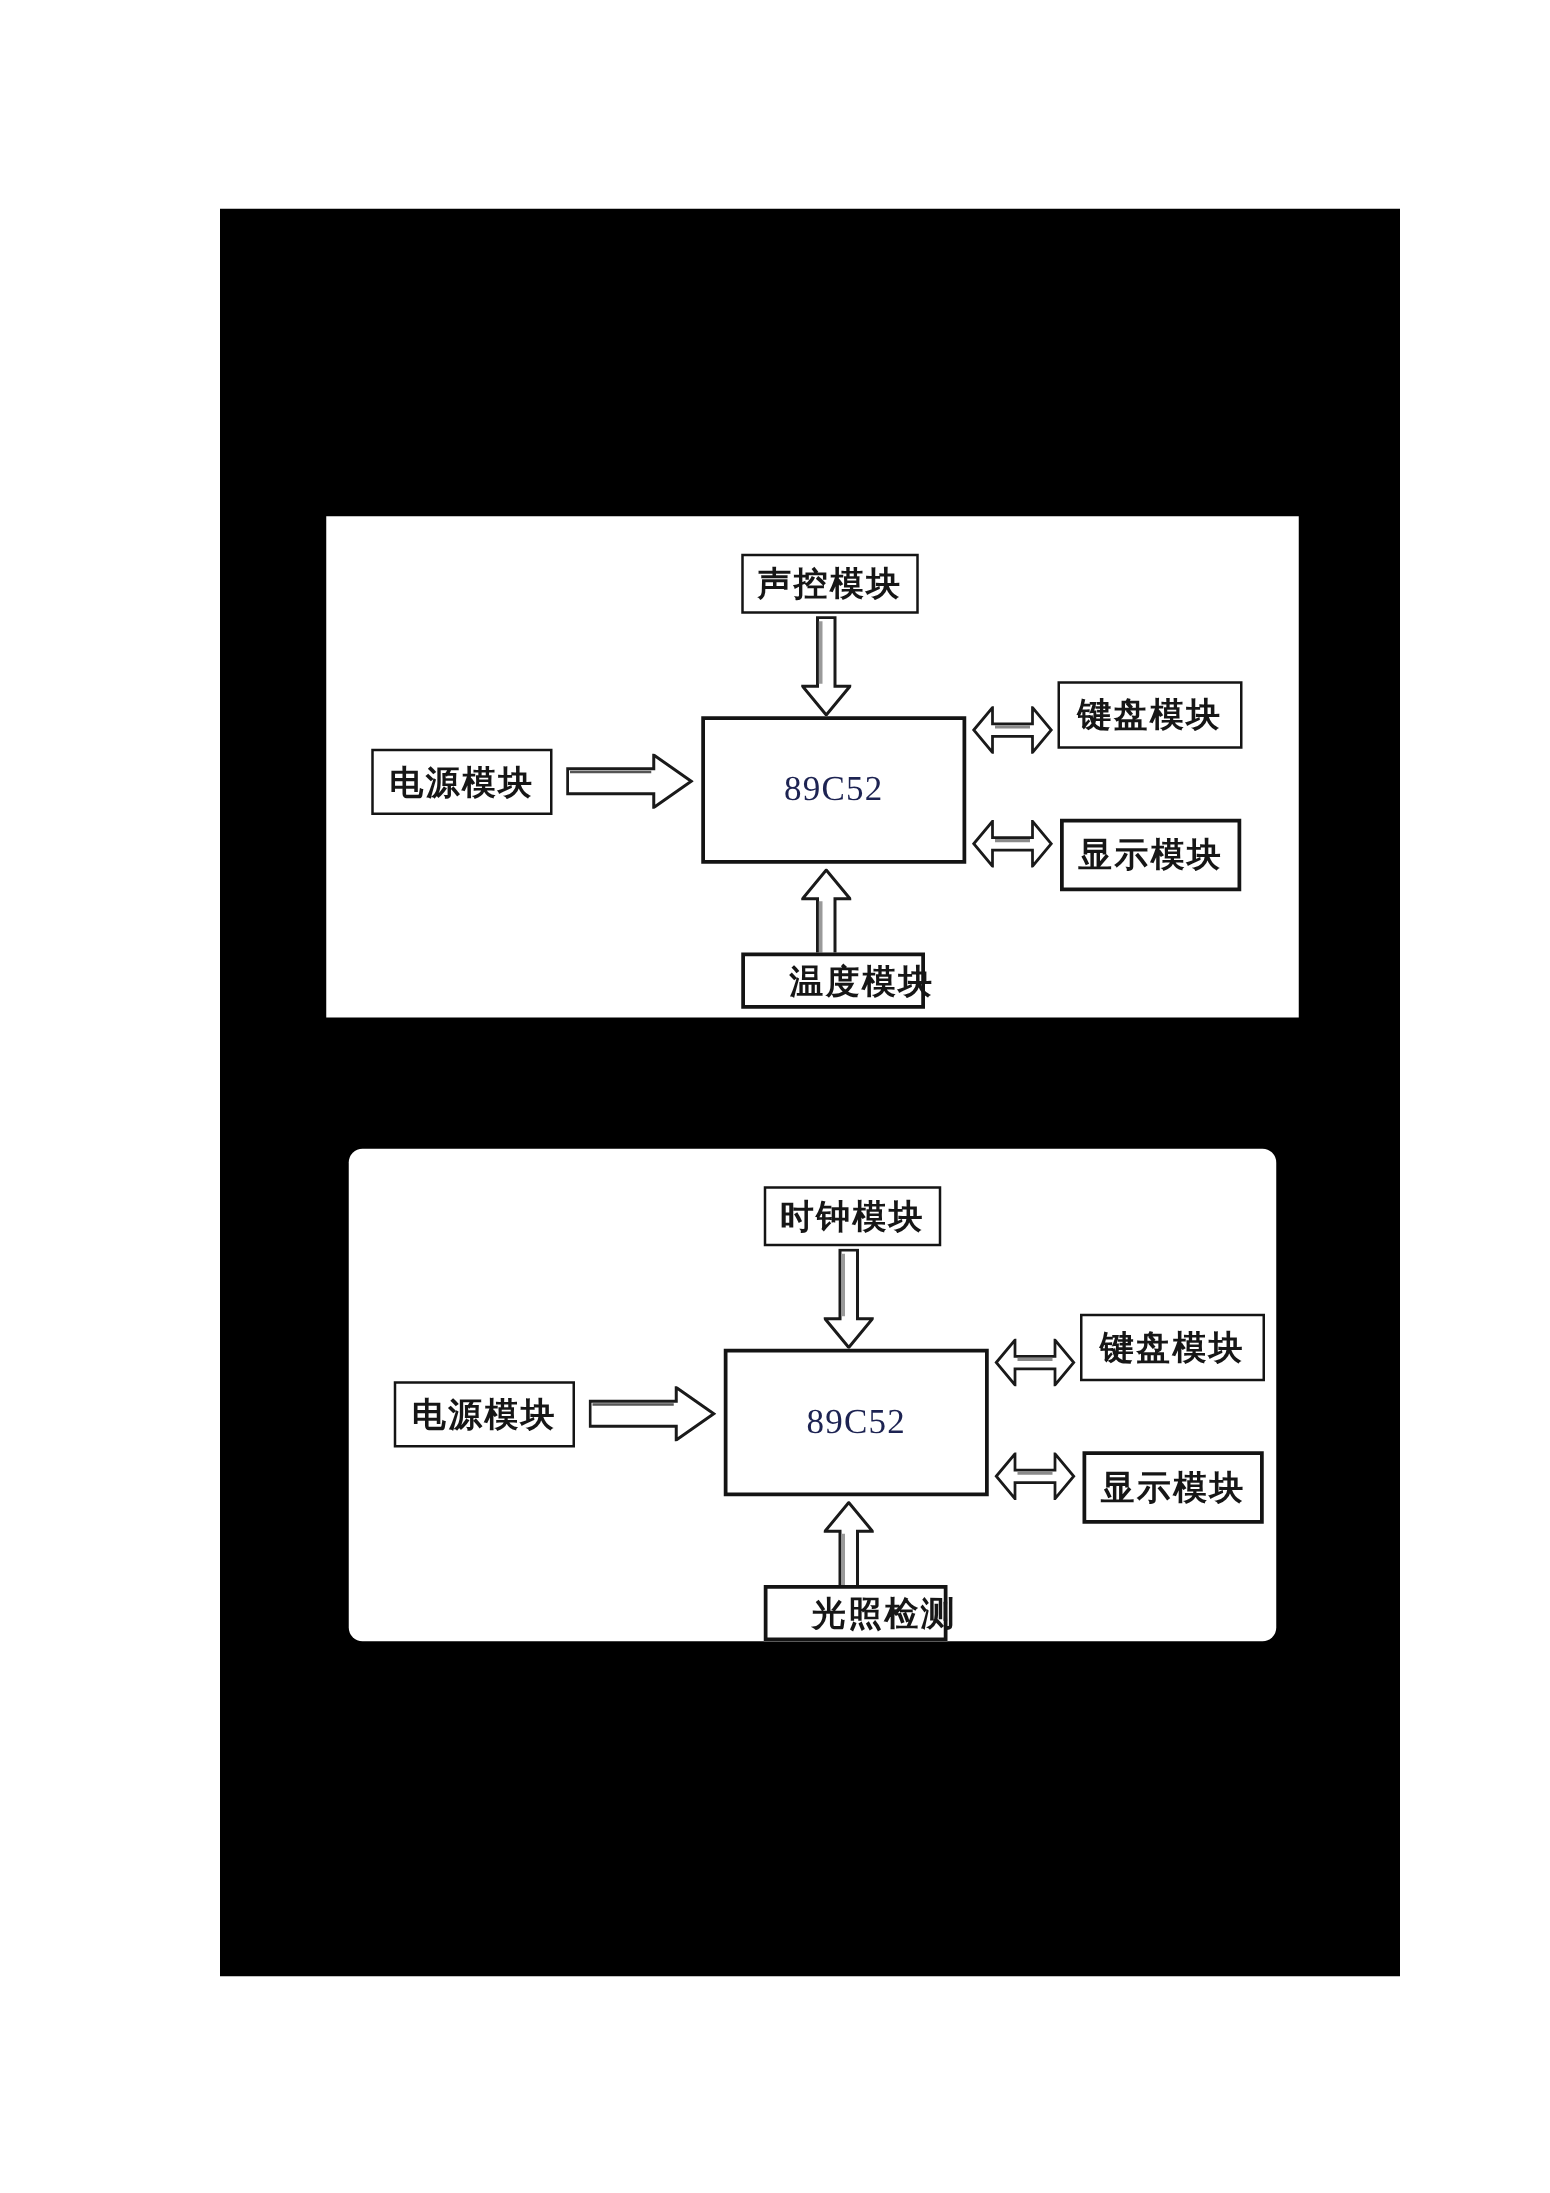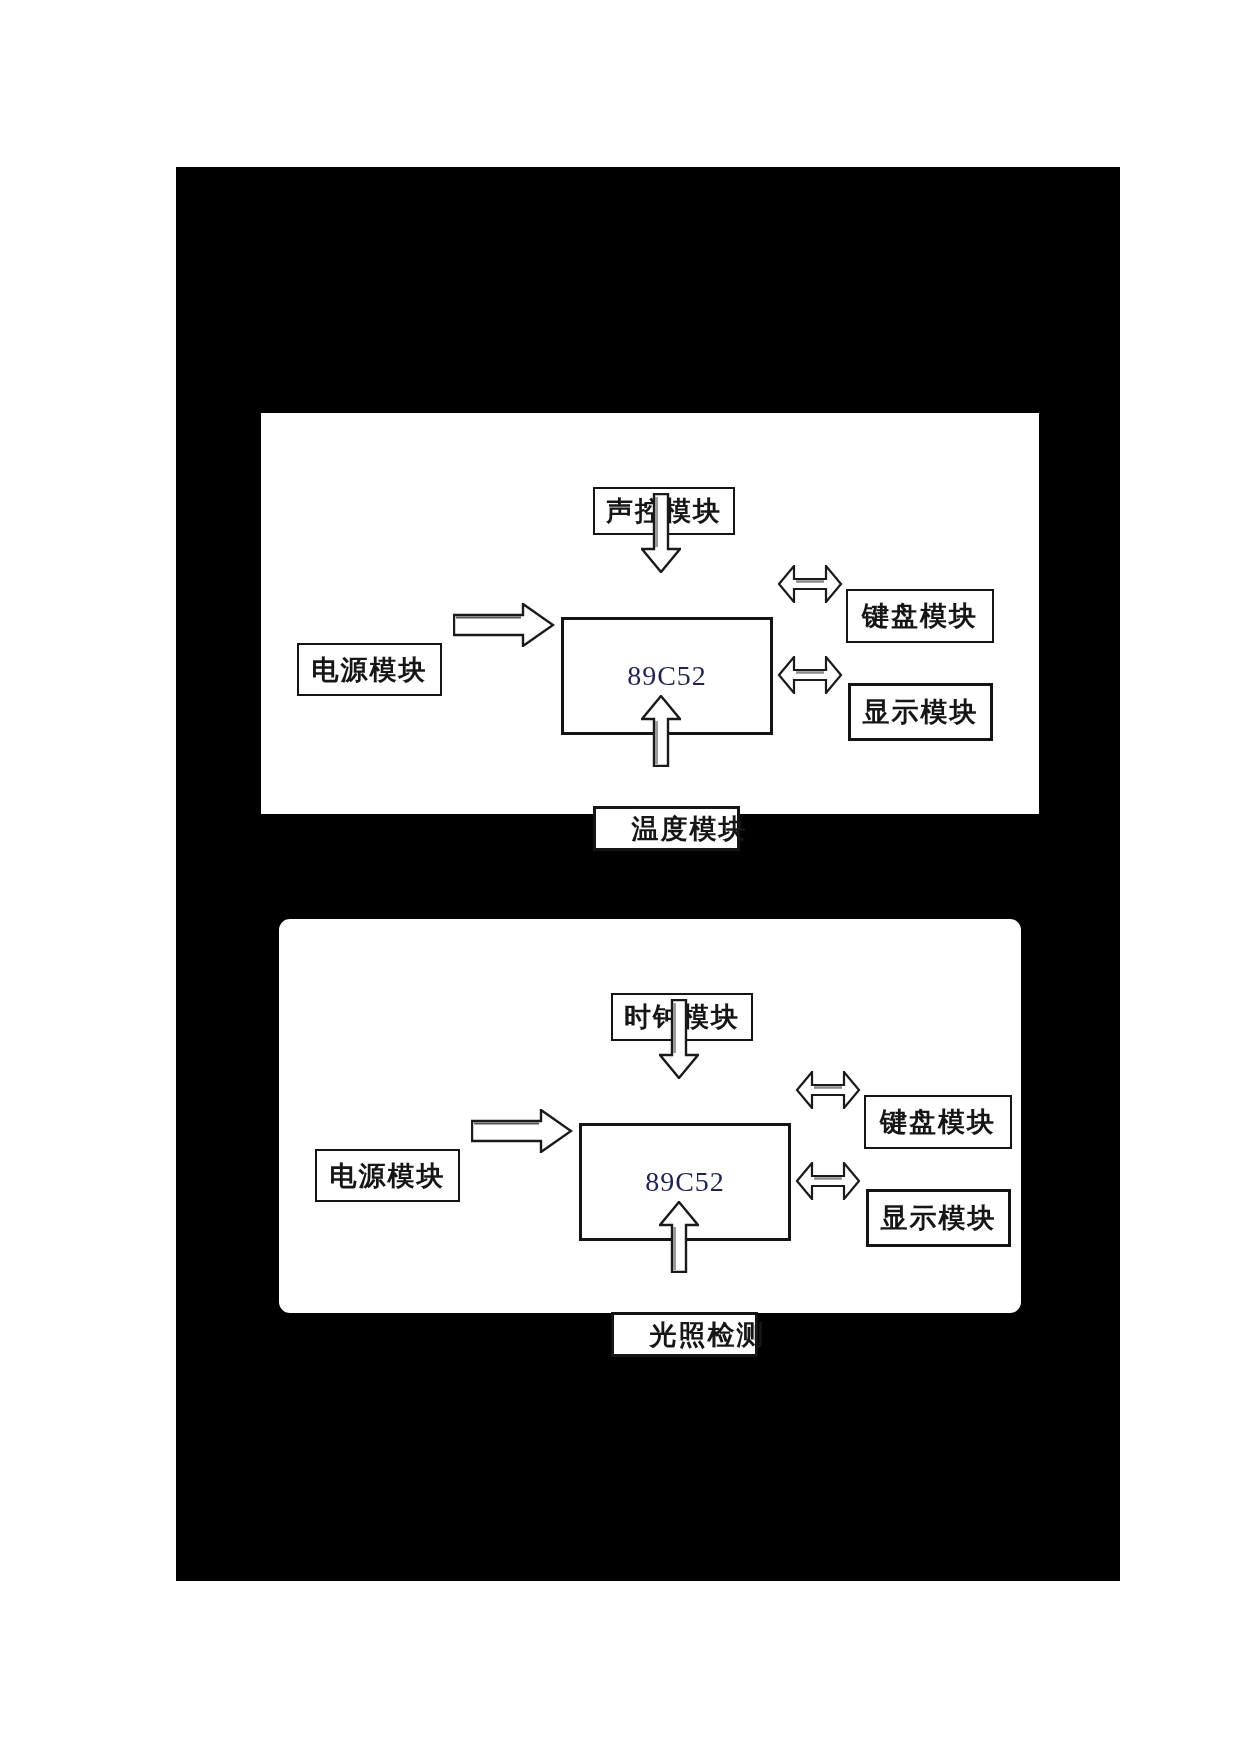--- a/index.html
+++ b/index.html
@@ -24,35 +24,34 @@
   .panel.p2 { left: 103px; top: 752px; width: 742px; height: 394px; border-radius: 11px; }
 
   .dbox {
     position: absolute;
     background: #ffffff;
     border: 2px solid #141414;
     display: flex;
     align-items: center;
     justify-content: center;
     box-sizing: border-box;
-    margin-top: 44px;
   }
   .dbox.thick { border-width: 3px; }
   .dbox .lbl {
     font-size: 27px;
     font-weight: 600;
     color: #161616;
     letter-spacing: 2px;
     white-space: nowrap;
   }
   .box-top          { left: 332px; top: 30px;  width: 142px; height: 48px; }
   .box-center       { left: 300px; top: 160px; width: 212px; height: 118px; border-width: 3px; }
   .box-left         { left: 36px;  top: 186px; width: 145px; height: 53px; text-align: center; }
   .box-right-top    { left: 585px; top: 132px; width: 148px; height: 54px; }
-  .box-right-bottom { left: 587px; top: 226px; width: 145px; height: 58px; }
+  .box-right-bottom { left: 587px; top: 242px; width: 145px; height: 58px; }
   .box-bottom       { left: 332px; top: 349px; width: 147px; height: 45px; padding-left: 46px; }
 
   .mcu-lbl {
     font-family: "Liberation Serif", "DejaVu Serif", serif;
     font-size: 28px;
     color: #1d2352;
     letter-spacing: 1px;
   }
 
   .arr { position: absolute; }

